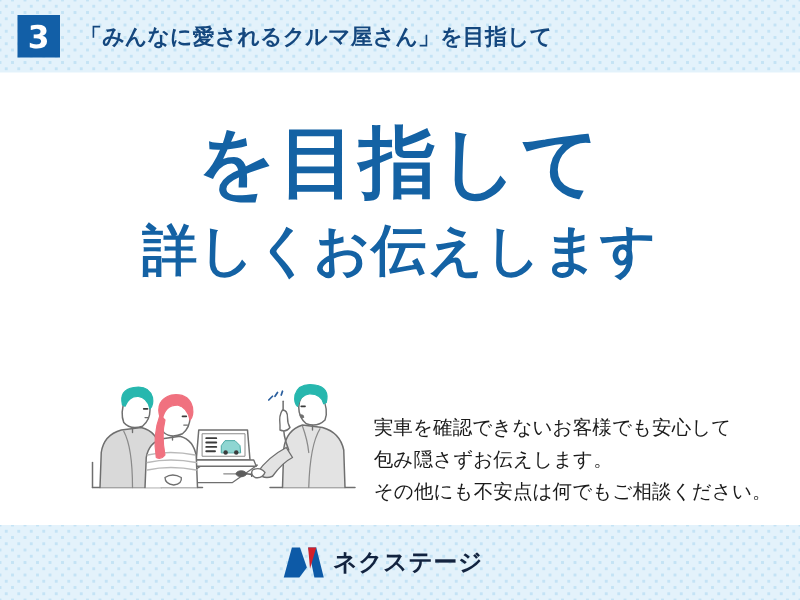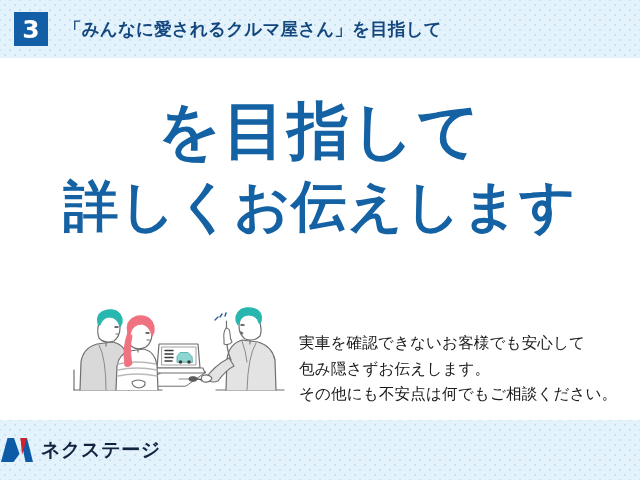--- a/index.html
+++ b/index.html
@@ -83,21 +83,21 @@
     color: #1462a4;
     font-weight: bold;
     line-height: 1.0;
   }
   .headline-line-1 {
     font-size: 62px;
     letter-spacing: 2px;
     display: block;
   }
   .headline-line-2 {
-    font-size: 55px;
+    font-size: 44px;
     letter-spacing: 1px;
     display: block;
     margin-top: 17px;
   }
 
   
   .lower-row {
     position: absolute;
     left: 0;
     top: 218px;
@@ -137,21 +137,21 @@
 
   
   .footer-band {
     position: absolute;
     left: 0;
     top: 420px;
     width: 640px;
     height: 60px;
     display: flex;
     align-items: center;
-    justify-content: flex-start;
+    justify-content: center;
     padding-right: 28px;
     box-sizing: border-box;
   }
   .brand-lockup {
     display: flex;
     align-items: center;
   }
   .brand-mark {
     width: 34px;
     height: 26px;

